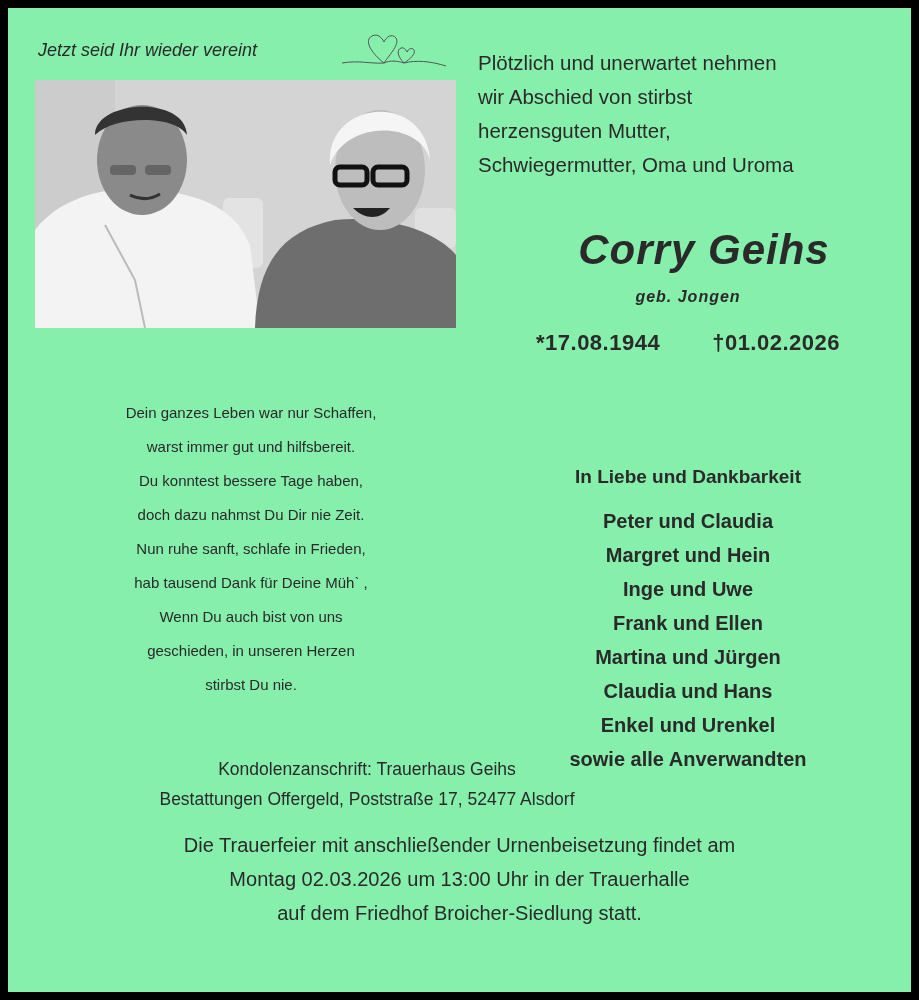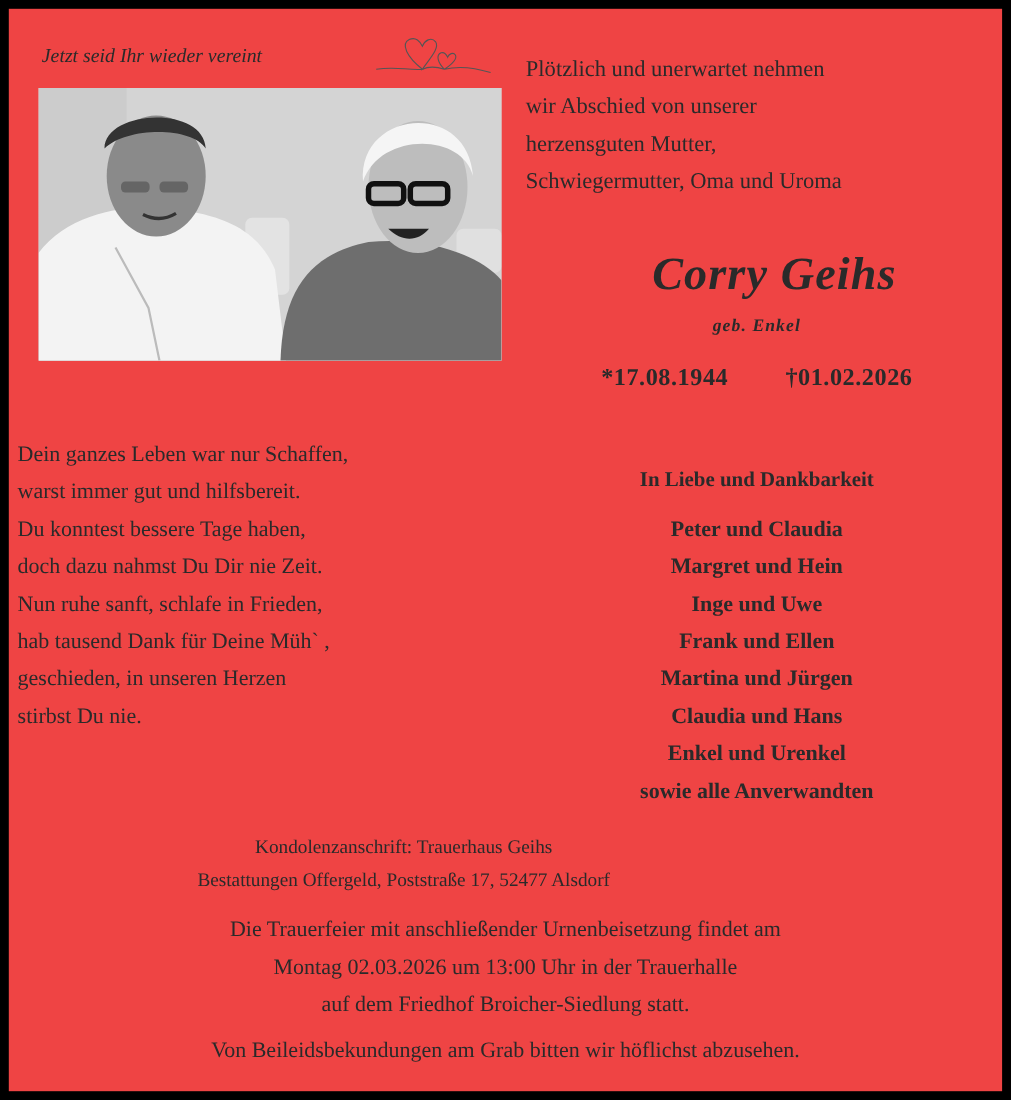--- a/index.html
+++ b/index.html
@@ -1,20 +1,20 @@
 <!DOCTYPE html>
 <html><head>
   <meta charset="utf-8">
   <style>
     html, body { margin: 0; padding: 0; background: #000; }
     body { width: 919px; height: 1000px; position: relative; overflow: hidden; }
     .frame {
       position: absolute; left: 8px; top: 8px; width: 903px; height: 984px;
-      background: #ef4444; color: #2a2a2a;
-      font-family: Liberation Serif, serif;
+      background: #86efac; color: #2a2a2a;
+      font-family: Liberation Sans, sans-serif;
     }
     .motto {
       position: absolute; left: 30px; top: 32px;
       font-style: italic; font-size: 18px; color: #2a2a2a; white-space: nowrap;
     }
     .hearts { position: absolute; left: 332px; top: 22px; width: 110px; height: 40px; }
     .photo {
       position: absolute; left: 27px; top: 72px; width: 421px; height: 248px;
       background: linear-gradient(180deg, #d9d9d9 0%, #cfcfcf 100%);
       overflow: hidden;
@@ -31,27 +31,27 @@
     .maiden {
       position: absolute; left: 470px; top: 280px; width: 420px; text-align: center;
       font-size: 16px; font-weight: bold; font-style: italic; letter-spacing: 1px;
     }
     .dates {
       position: absolute; left: 470px; top: 322px; width: 420px; text-align: center;
       font-size: 22px; font-weight: bold; letter-spacing: 0.5px; white-space: nowrap;
     }
     .dates span + span { margin-left: 52px; }
     .poem {
-      position: absolute; left: 8px; top: 388px; width: 470px; 
-      font-size: 20px; line-height: 34px;
+      position: absolute; left: 8px; top: 388px; width: 470px; text-align: center;
+      font-size: 15px; line-height: 34px;
     }
     .mourners {
       position: absolute; left: 470px; top: 414px; width: 420px; text-align: center;
     }
-    .mourners .heading { font-size: 19px; font-weight: bold; line-height: 30px; margin-bottom: 12px; }
+    .mourners .heading { font-size: 19px; font-weight: bold; line-height: 30px; margin-bottom: 12px; margin-top: 40px; }
     .mourners .names div { font-size: 20px; font-weight: bold; line-height: 34px; }
     .condolence {
       position: absolute; left: 0; top: 746px; width: 718px; text-align: center;
       font-size: 17.5px; line-height: 30px;
     }
     .ceremony {
       position: absolute; left: 0; top: 820px; width: 903px; text-align: center;
       font-size: 20px; line-height: 34px;
     }
     .closing {
@@ -93,38 +93,39 @@
       <ellipse cx="345" cy="90" rx="45" ry="60" fill="#bdbdbd"></ellipse>
       <path d="M295 85 C 290 20, 390 10, 395 80 C 385 40, 310 40, 295 85 Z" fill="#f5f5f5"></path>
       <rect x="300" y="87" width="32" height="18" rx="5" fill="none" stroke="#111" stroke-width="5"></rect>
       <rect x="338" y="87" width="34" height="18" rx="5" fill="none" stroke="#111" stroke-width="5"></rect>
       <path d="M318 128 C 330 140, 345 140, 355 128 Z" fill="#222"></path>
     </svg>
   </div>
 
   <div class="intro">
     <div>Plötzlich und unerwartet nehmen</div>
-    <div>wir Abschied von unserer</div>
+    <div>wir Abschied von stirbst</div>
     <div>herzensguten Mutter,</div>
     <div>Schwiegermutter, Oma und Uroma</div>
   </div>
 
   <div class="name">Corry Geihs</div>
-  <div class="maiden">geb. Enkel</div>
+  <div class="maiden">geb. Jongen</div>
   <div class="dates">
     <span>*17.08.1944</span><span>†01.02.2026</span>
   </div>
 
   <div class="poem">
     <div>Dein ganzes Leben war nur Schaffen,</div>
     <div>warst immer gut und hilfsbereit.</div>
     <div>Du konntest bessere Tage haben,</div>
     <div>doch dazu nahmst Du Dir nie Zeit.</div>
     <div>Nun ruhe sanft, schlafe in Frieden,</div>
     <div>hab tausend Dank für Deine Müh` ,</div>
+    <div>Wenn Du auch bist von uns</div>
     <div>geschieden, in unseren Herzen</div>
     <div>stirbst Du nie.</div>
   </div>
 
   <div class="mourners">
     <div class="heading">In Liebe und Dankbarkeit</div>
     <div class="names">
       <div>Peter und Claudia</div>
       <div>Margret und Hein</div>
       <div>Inge und Uwe</div>
@@ -140,14 +141,13 @@
     <div>Kondolenzanschrift: Trauerhaus Geihs</div>
     <div>Bestattungen Offergeld, Poststraße 17, 52477 Alsdorf</div>
   </div>
 
   <div class="ceremony">
     <div>Die Trauerfeier mit anschließender Urnenbeisetzung findet am</div>
     <div>Montag 02.03.2026 um 13:00 Uhr in der Trauerhalle</div>
     <div>auf dem Friedhof Broicher-Siedlung statt.</div>
   </div>
 
-  <div class="closing">Von Beileidsbekundungen am Grab bitten wir höflichst abzusehen.</div>
 </div>
 
 </body></html>

